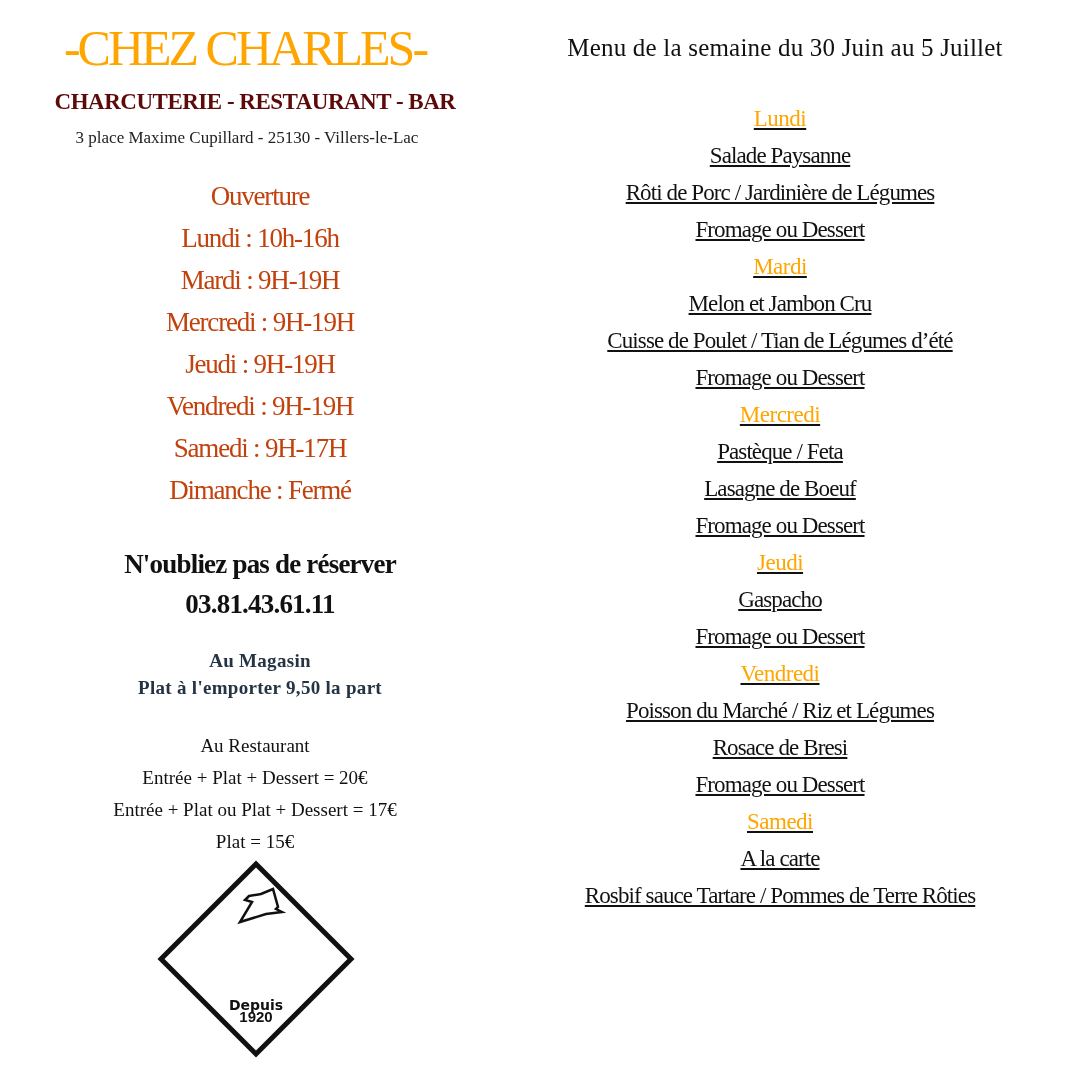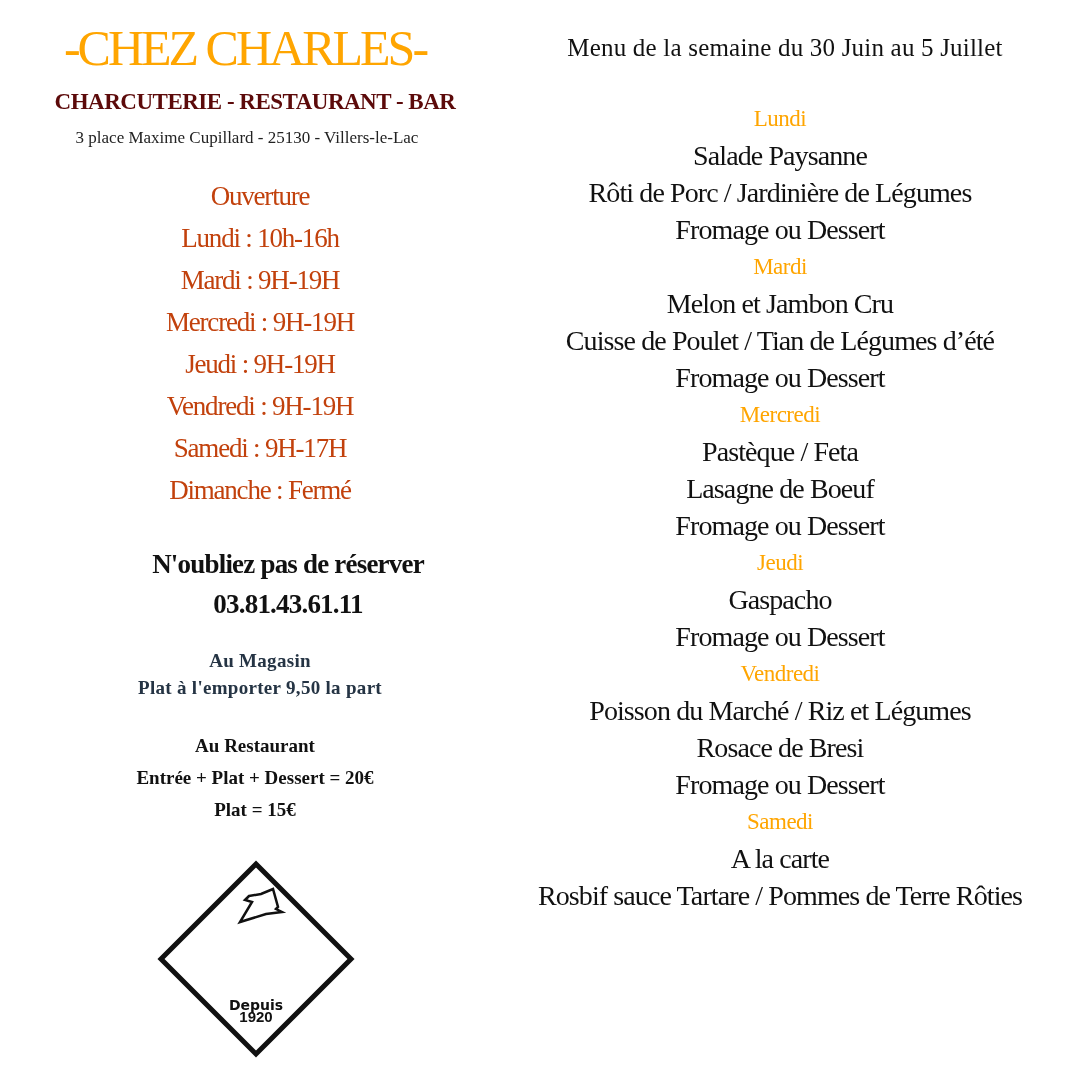--- a/index.html
+++ b/index.html
@@ -73,21 +73,20 @@
       font-size: 27px;
       line-height: 42px;
       letter-spacing: -1.2px;
       color: #c2410c;
     }
     .reserve {
       position: absolute;
       left: 0;
       width: 520px;
       top: 544px;
-      padding-left: 28px;
     }
     .reserve .line {
       font-size: 27px;
       line-height: 40px;
       font-weight: bold;
       letter-spacing: -0.8px;
       color: #111111;
     }
     .magasin {
       position: absolute;
@@ -104,21 +103,21 @@
     }
     .restaurant {
       position: absolute;
       left: 0;
       width: 510px;
       top: 730px;
     }
     .restaurant .line {
       font-size: 19px;
       line-height: 32px;
-      font-weight: bold;
+      font-weight: normal;
       color: #111111;
     }
     .logo {
       position: absolute;
       left: 157px;
       top: 860px;
       width: 198px;
       height: 198px;
     }
     .logo svg {
@@ -172,29 +171,30 @@
       letter-spacing: 0.2px;
     }
     .menu-list {
       position: absolute;
       left: 0;
       width: 520px;
       top: 100px;
     }
     .menu-day {
       margin: 0;
+      text-decoration: underline;
     }
     .menu-day .day-name {
       font-size: 23px;
       line-height: 37px;
       color: #FFA500;
       letter-spacing: -0.5px;
     }
     .menu-day .dish {
-      font-size: 28px;
+      font-size: 23px;
       line-height: 37px;
       color: #111111;
       letter-spacing: -0.9px;
     }
   </style>
 </head>
 <body>
 
 <div class="left-col">
   <div class="brand-title">-CHEZ CHARLES-</div>
@@ -218,20 +218,21 @@
   </div>
 
   <div class="magasin">
     <div class="line">Au Magasin</div>
     <div class="line">Plat à l'emporter  9,50 la part</div>
   </div>
 
   <div class="restaurant">
     <div class="line">Au Restaurant</div>
     <div class="line">Entrée + Plat + Dessert = 20€</div>
+    <div class="line">Entrée + Plat ou Plat + Dessert = 17€</div>
     <div class="line">Plat = 15€</div>
   </div>
 
   <div class="logo">
     <svg viewBox="0 0 198 198">
       <polygon points="99,4 194,99 99,194 4,99" fill="none" stroke="#111111" stroke-width="5"></polygon>
       <g>
         <path d="M92,36 L104,34 L116,29 L121,47 L119,49 L125,52 L109,54 L83,62 L95,42 L88,40 Z" fill="none" stroke="#111111" stroke-width="2.5" stroke-linejoin="miter"></path>
       </g>
     </svg>

